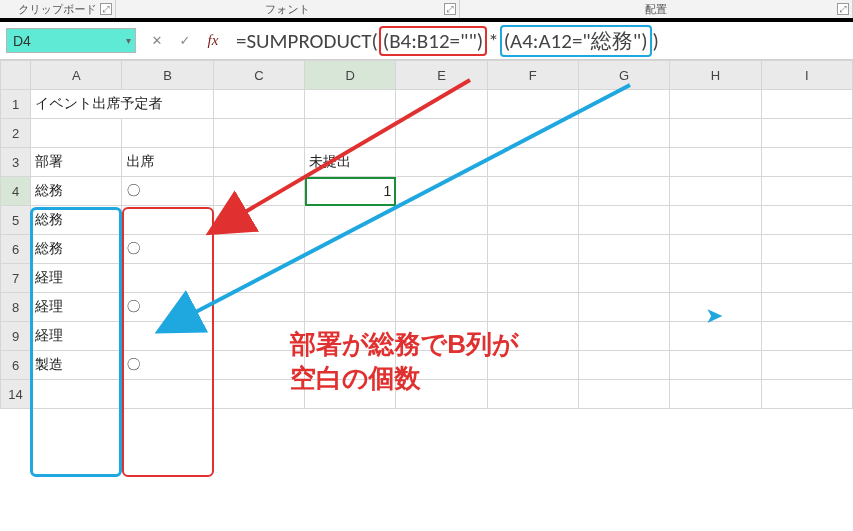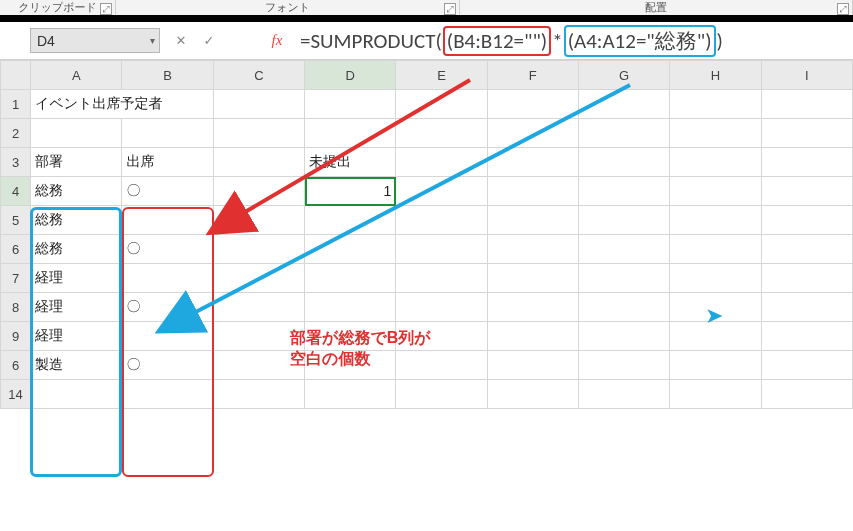--- a/index.html
+++ b/index.html
@@ -11,21 +11,21 @@
     overflow: hidden;
     width: 853px;
     height: 531px;
     position: relative;
   }
   
   .ribbon-groups {
     display: flex;
     height: 22px;
     background: #f3f3f3;
-    border-bottom: 7px solid #000000;
+    border-bottom: 4px solid #000000;
     font-size: 11px;
     color: #555;
   }
   .ribbon-group {
     display: flex;
     align-items: center;
     justify-content: center;
     border-right: 1px solid #d0d0d0;
     position: relative;
   }
@@ -58,38 +58,37 @@
   }
   .name-box {
     width: 130px;
     border: 1px solid #b7b7b7;
     display: flex;
     align-items: center;
     padding: 0 6px;
     font-size: 14px;
     color: #333;
     position: relative;
-    background: #e5e5e5;
-    margin-left: 24px;
+    background: #5eead4;
   }
   .name-box .dd {
     position: absolute;
     right: 4px;
     color: #666;
     font-size: 10px;
   }
   .fbar-btns {
     display: flex;
     align-items: center;
     gap: 10px;
     padding: 0 6px;
     color: #888;
   }
   .fbar-btns span { width: 18px; text-align: center; }
-  .fx { font-style: italic; color: #ef4444; font-family: "Times New Roman", serif; font-size: 15px; margin-left: 40px;}
+  .fx { font-style: italic; color: #7f1d1d; font-family: "Times New Roman", serif; font-size: 15px;}
   .formula-bar {
     flex: 1;
     display: flex;
     align-items: center;
     font-size: 21px;
     color: #444;
     font-family: Calibri, sans-serif;
     padding-left: 2px;
     position: relative;
   }
@@ -157,21 +156,21 @@
     position:absolute;
     border:2px solid #e03030;
     border-radius:6px;
     pointer-events:none;
   }
 
   
   .anno {
     position:absolute;
     color:#e03030;
-    font-size:16px;
+    font-size:26px;
     font-weight:bold;
     line-height:1.3;
     pointer-events:none;
     white-space:nowrap;
   }
 
   
   svg.overlay {
     position:absolute;
     left:0; top:0;

